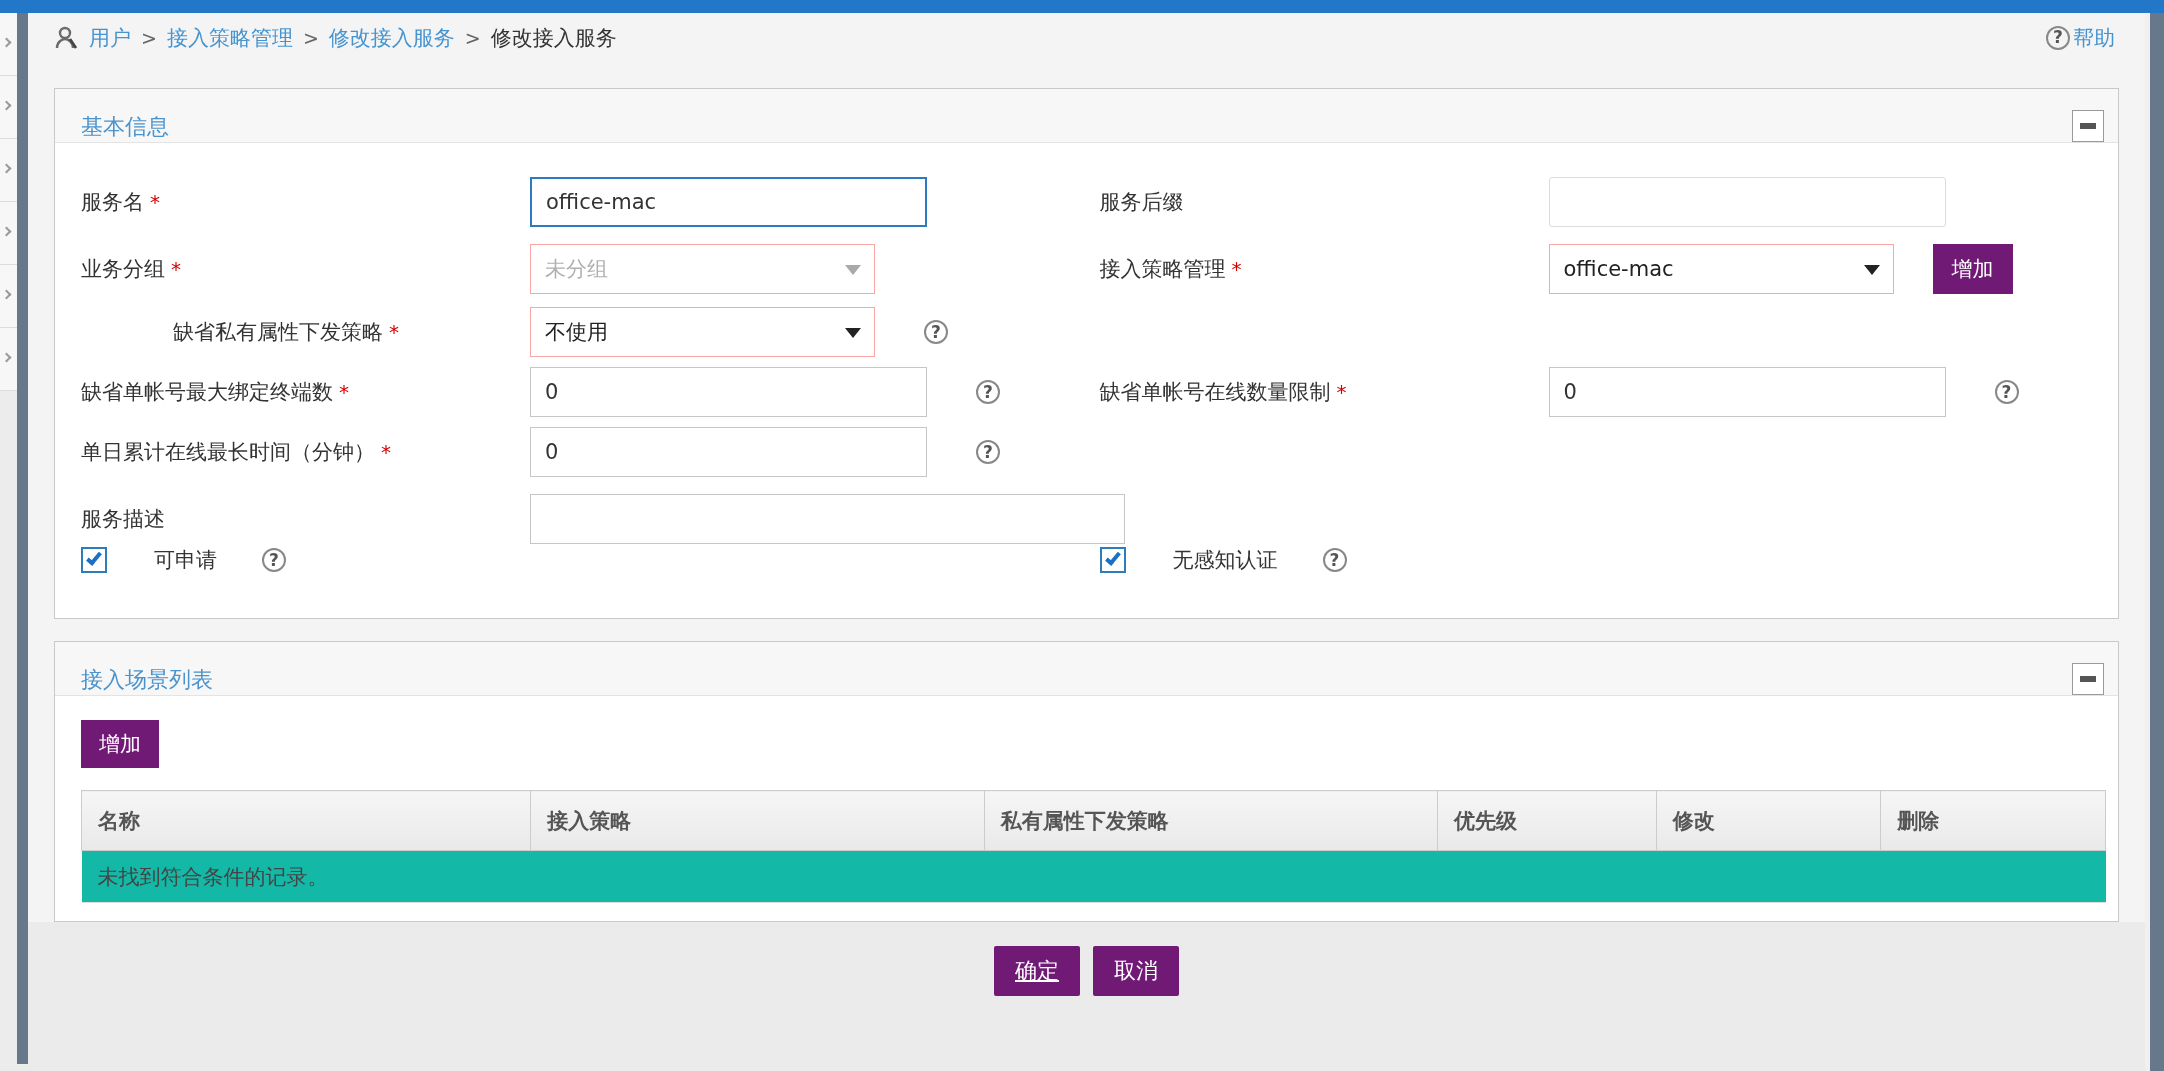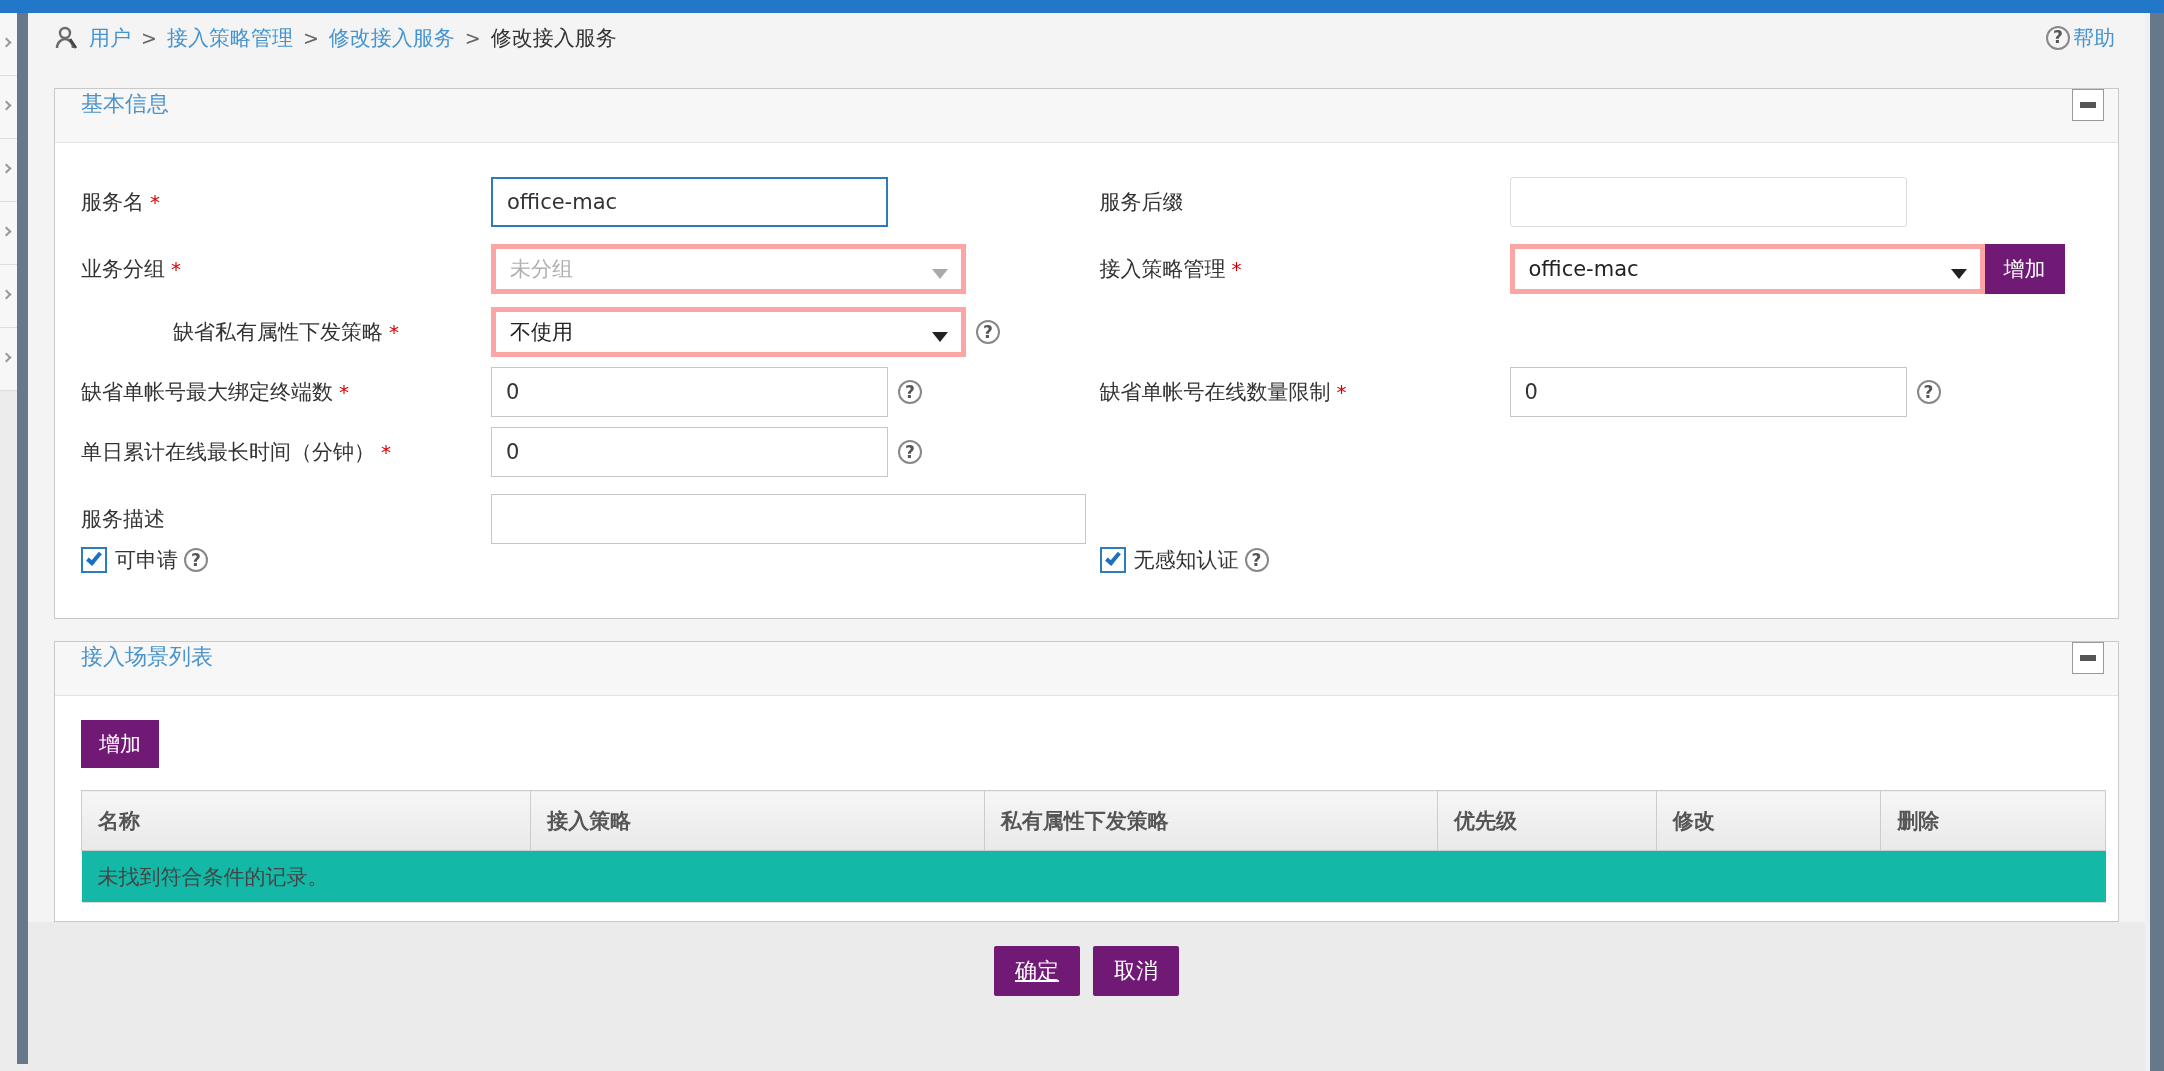--- a/index.html
+++ b/index.html
@@ -32,39 +32,39 @@
   .qicon { display:inline-flex; align-items:center; justify-content:center;
            width:24px; height:24px; border:2px solid #888; border-radius:50%;
            color:#555; font-size:17px; font-weight:bold; line-height:1; }
   .help-area .qicon { margin-right:3px; }
 
   
   .panel { margin:0 26px; background:#fff; border:1px solid #c9c9c9; flex:0 0 auto; }
   .panel-basic { margin-top:26px; }
   .panel-scene { margin-top:22px; }
   .panel-header { height:54px; background:#f7f7f7; border-bottom:1px solid #e3e3e3;
-                  display:flex; align-items:flex-start; padding:0 14px 0 26px; }
+                  display:flex; align-items:flex-end; padding:0 14px 0 26px; }
   .panel-title { color:#4a93cc; font-size:22px; }
   .collapse-btn { margin-left:auto; width:32px; height:32px; background:#fff;
                   border:1px solid #9a9a9a; display:flex; align-items:center; justify-content:center; cursor:pointer; }
   .minus-bar { width:16px; height:6px; background:#555; }
 
   
   .form-body { padding:34px 0 44px 26px; }
   .form-row { display:flex; align-items:center; }
-  .fcol { width:50%; display:flex; align-items:center; }
+  .fcol { width:50%; display:flex; align-items:center;gap:39px; }
   .flabel { width:410px; font-size:21px; color:#333; flex:0 0 auto; }
   .req { color:#d40000; margin-left:6px; font-size:20px; }
   .tinput { width:397px; height:50px; border:1px solid #c6c6c6; background:#fff;
             font-size:21px; color:#333; padding:0 14px;
             font-family:"DejaVu Sans","Liberation Sans",sans-serif; }
   .tinput.focused { border:2px solid #2c7bc0; }
   .tinput.light { border-color:#dcdcdc; border-radius:3px; }
   .tinput.wide { width:595px; }
-  .selbox { width:475px; height:50px; border:5px solid #fca5a5; background:#fff;
+  .selbox { width:345px; height:50px; border:1px solid #fca5a5; background:#fff;
             display:flex; align-items:center; padding:0 14px; font-size:21px; color:#222;
             position:relative; cursor:pointer; }
   .selbox .arrow { position:absolute; right:13px; top:20px; width:0; height:0;
                    border-left:8px solid transparent; border-right:8px solid transparent;
                    border-top:10px solid #222; }
   .selbox.disabled { color:#b0b0b0; cursor:default; }
   .selbox.disabled .arrow { border-top-color:#a9a9a9; }
   .qicon.field-help { margin-left:10px; cursor:pointer; flex:0 0 auto; }
   .btn { background:#701a75; color:#fff; border:none; font-size:21px; cursor:pointer;
          font-family:"DejaVu Sans","Liberation Sans",sans-serif; }

